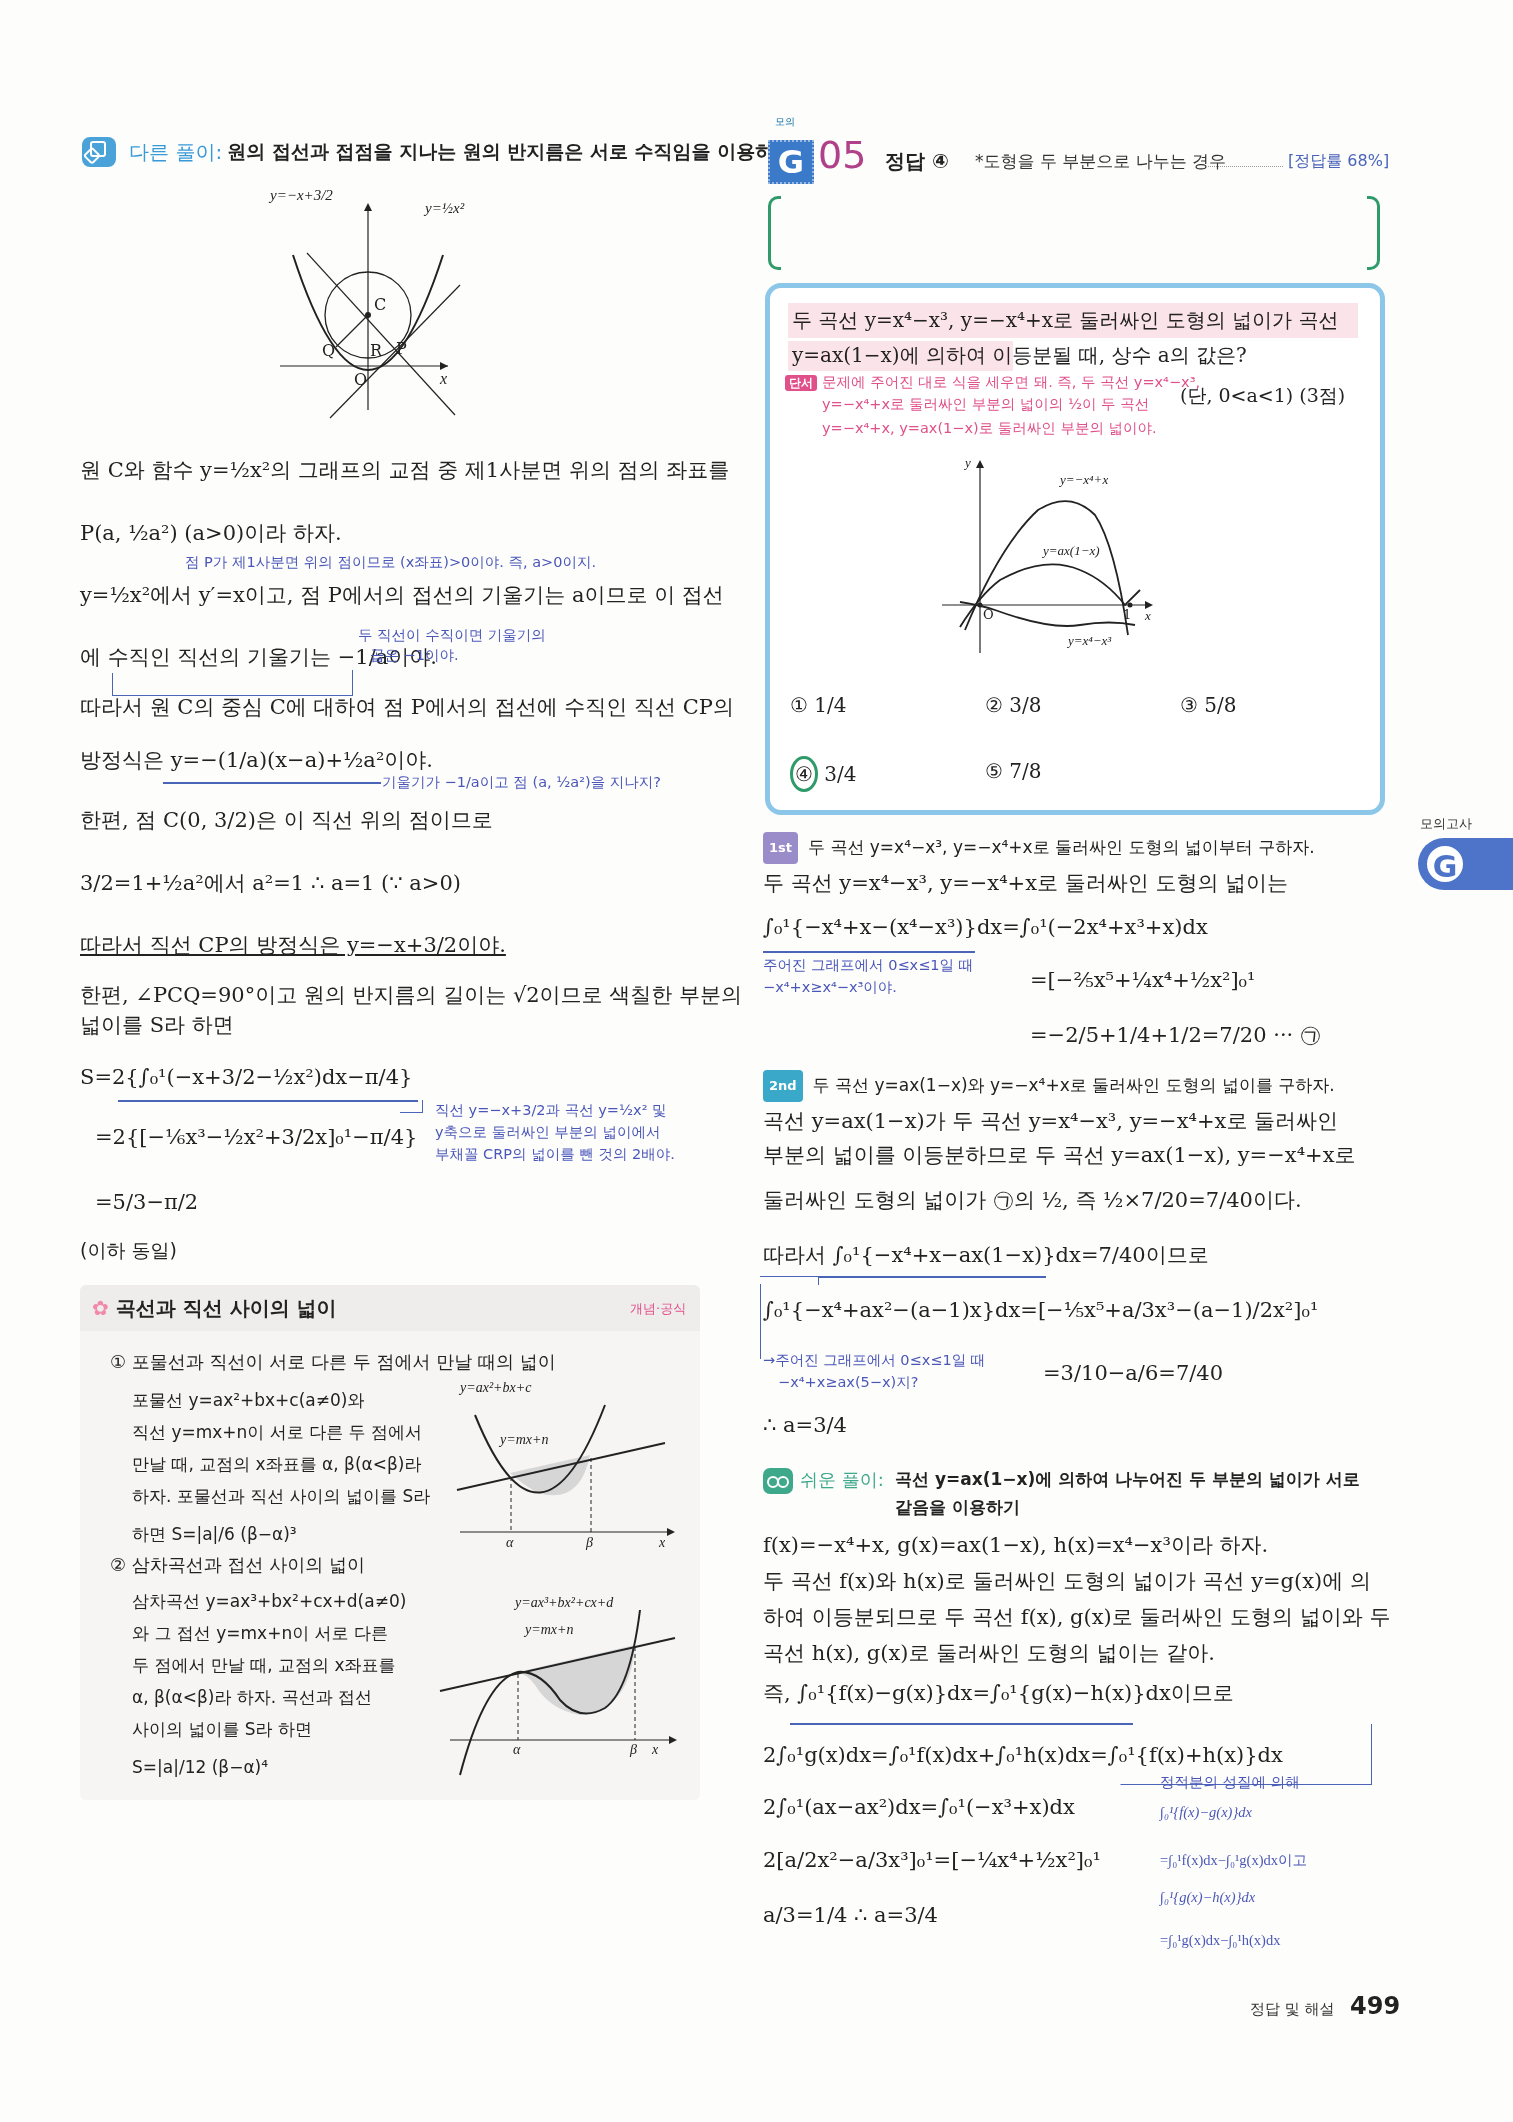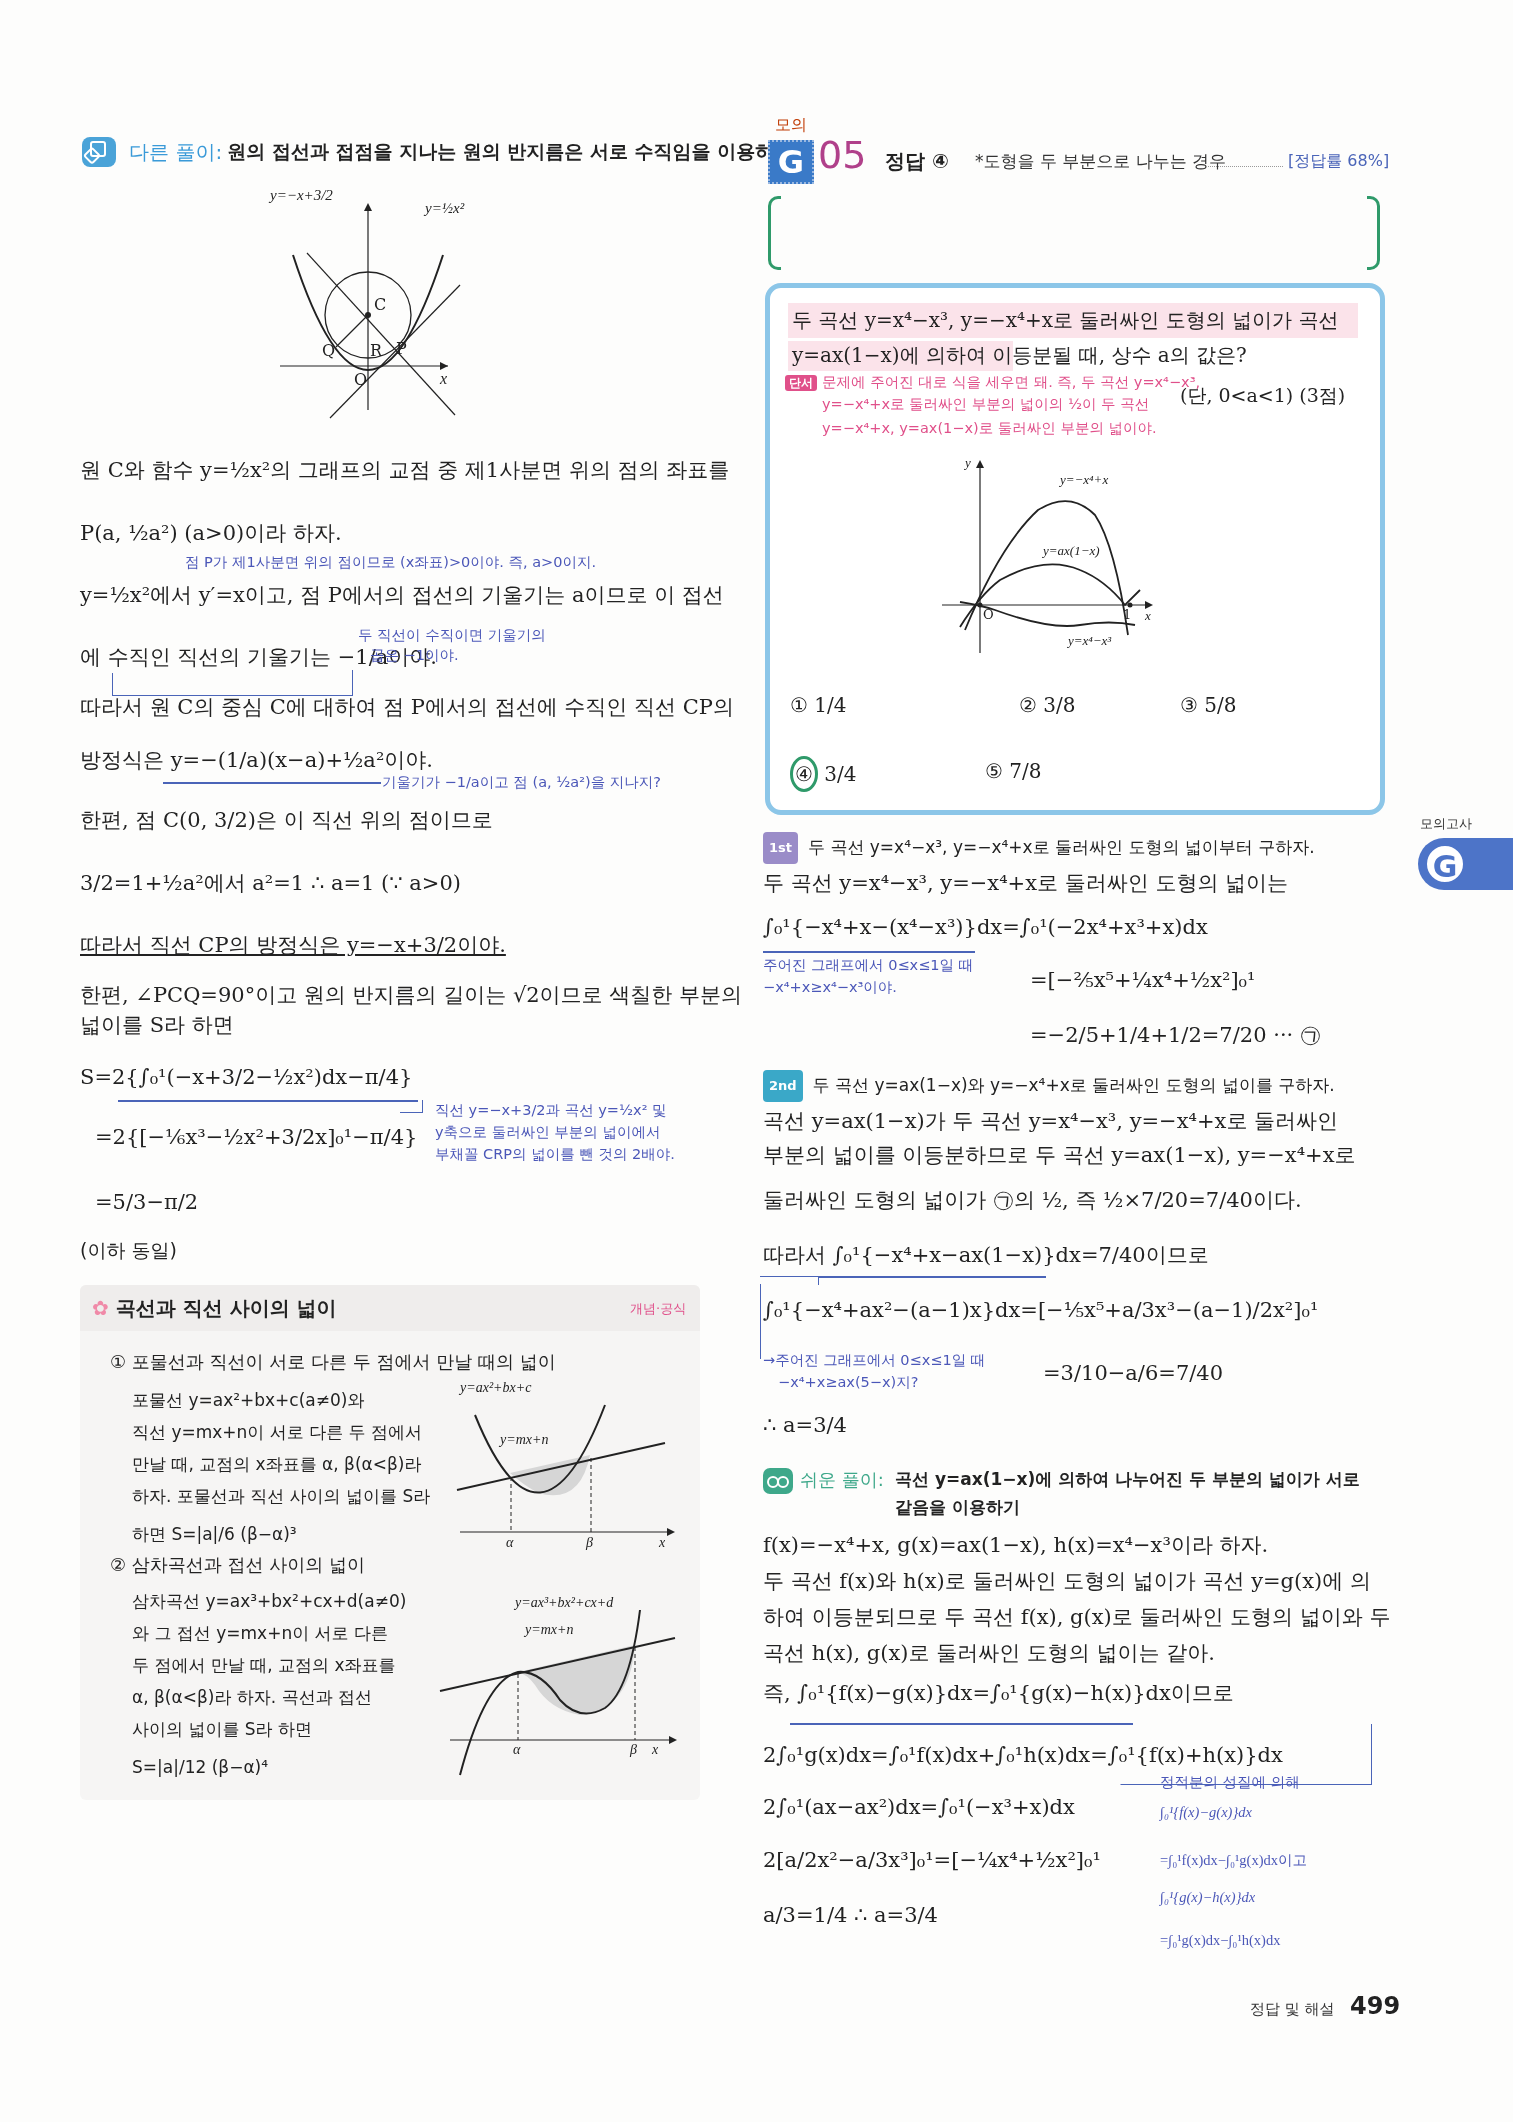--- a/index.html
+++ b/index.html
@@ -152,21 +152,21 @@
     <line x1="88" y1="84" x2="88" y2="150" stroke="#222" stroke-dasharray="4,3"></line>
     <line x1="205" y1="57" x2="205" y2="150" stroke="#222" stroke-dasharray="4,3"></line>
   </svg>
   <span class="abs math" style="left:85px; top:5px; font-size:14px;">y=ax³+bx²+cx+d</span>
   <span class="abs math" style="left:95px; top:32px; font-size:14px;">y=mx+n</span>
   <span class="abs math" style="left:83px; top:152px; font-size:14px;">α</span>
   <span class="abs math" style="left:200px; top:152px; font-size:14px;">β</span>
   <span class="abs math" style="left:222px; top:152px; font-size:14px;">x</span>
 </div>
 
-<div class="abs sans" style="left:775px; top:115px; font-size:16px; color:#c2410c;">모의</div>
+<div class="abs sans" style="left:775px; top:115px; font-size:10px; color:#0369a1;">모의</div>
 <div class="abs" style="left:768px; top:140px; width:42px; height:40px; background:#3a7ac8; border:2px dotted #9ab8e0;">
   <span class="abs sans" style="left:0; top:0; width:42px; text-align:center; font-size:32px; font-weight:bold; color:#fff; line-height:40px;">G</span>
 </div>
 <div class="abs sans" style="left:818px; top:133px; font-size:38px; color:#b0408a;">05</div>
 <div class="abs sans" style="left:885px; top:148px; font-size:20px; font-weight:bold;">정답 ④</div>
 <div class="abs sans" style="left:975px; top:150px; font-size:17px; color:#333;">*도형을 두 부분으로 나누는 경우</div>
 <div class="abs" style="left:1208px; top:166px; width:75px; border-bottom:1.5px dotted #999;"></div>
 <div class="abs sans" style="left:1288px; top:151px; font-size:16px; color:#4a64b8;">[정답률 68%]</div>
 
 <div class="abs formula-box">
@@ -202,21 +202,21 @@
   <span class="abs math" style="left:120px; top:17px; font-size:13px;">y=−x⁴+x</span>
   <span class="abs math" style="left:103px; top:88px; font-size:13px;">y=ax(1−x)</span>
   <span class="abs math" style="left:128px; top:178px; font-size:13px;">y=x⁴−x³</span>
   <span class="abs" style="left:43px; top:152px; font-size:13px;">O</span>
   <span class="abs" style="left:183px; top:152px; font-size:13px;">1</span>
   <span class="abs math" style="left:205px; top:153px; font-size:13px;">x</span>
   <span class="abs math" style="left:25px; top:0; font-size:13px;">y</span>
 </div>
 
 <div class="abs line" style="left:790px; top:690px; font-size:20px;"><span>①</span> <span>1/4</span></div>
-<div class="abs line" style="left:985px; top:690px; font-size:20px;margin-left:34px;"><span>②</span> <span>3/8</span></div>
+<div class="abs line" style="left:985px; top:690px; font-size:20px;"><span>②</span> <span>3/8</span></div>
 <div class="abs line" style="left:1180px; top:690px; font-size:20px;"><span>③</span> <span>5/8</span></div>
 <div class="abs line" style="left:790px; top:756px; font-size:20px;">
   <span style="display:inline-block; border:3px solid #2f9a6a; border-radius:50%; padding:0 2px;">④</span> <span>3/4</span>
 </div>
 <div class="abs line" style="left:985px; top:756px; font-size:20px;"><span>⑤</span> <span>7/8</span></div>
 
 <div class="abs line sans" style="left:763px; top:832px; font-size:17px;">
   <span class="step-badge" style="background:#9a8cc8;">1st</span><span>두 곡선 y=x⁴−x³, y=−x⁴+x로 둘러싸인 도형의 넓이부터 구하자.</span>
 </div>
 <div class="abs line" style="left:763px; top:868px;">두 곡선 y=x⁴−x³, y=−x⁴+x로 둘러싸인 도형의 넓이는</div>

